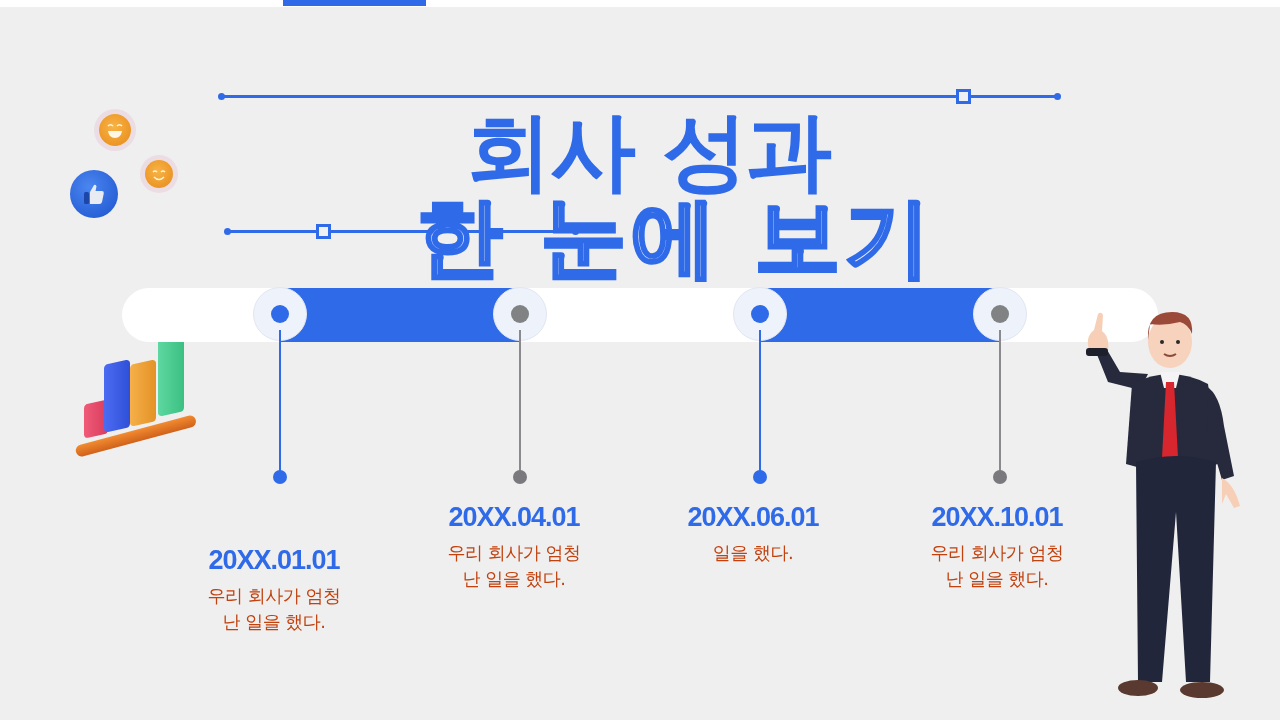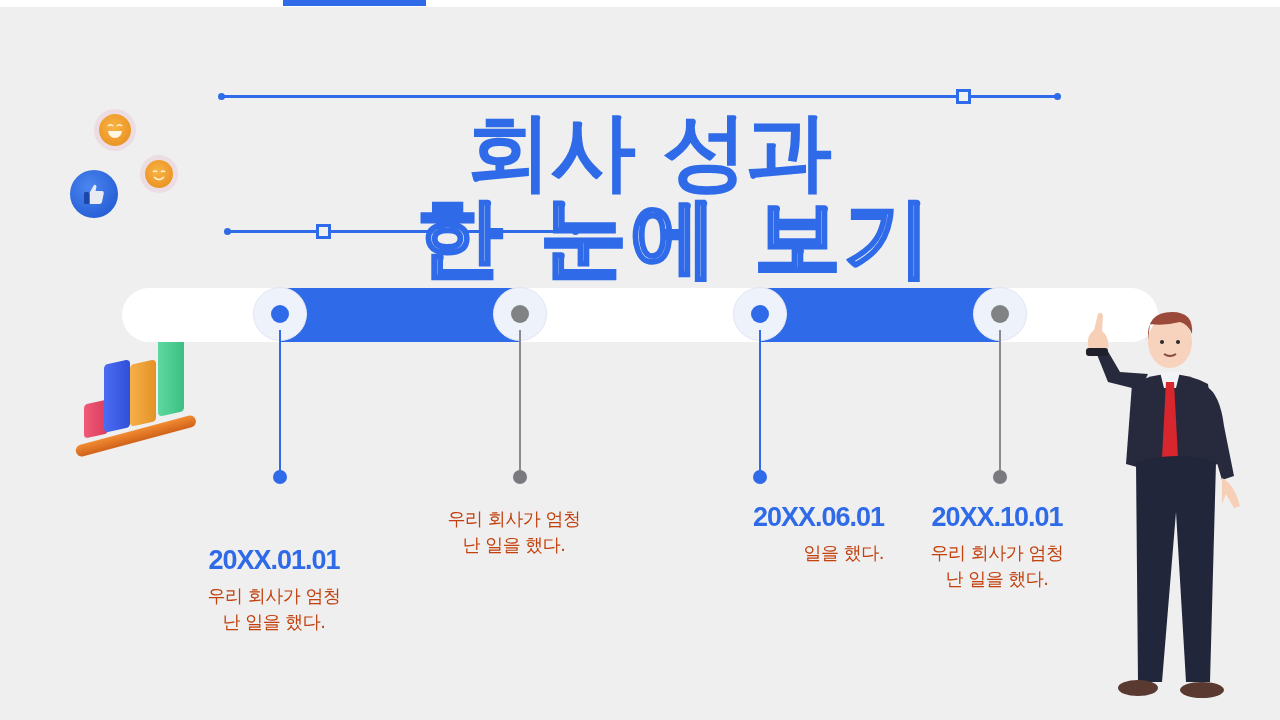--- a/index.html
+++ b/index.html
@@ -170,26 +170,27 @@
 <div class="endpoint" style="left:993px; background:#7a7a7e;"></div>
 
 <div class="milestone" style="left:174px;margin-top:43px;">
   <div class="date">20XX.01.01</div>
   <div class="desc">
     <div>우리 회사가 엄청</div>
     <div>난 일을 했다.</div>
   </div>
 </div>
 <div class="milestone" style="left:414px;">
+  <div class="date">20XX.04.01</div>
   <div class="desc">
     <div>우리 회사가 엄청</div>
     <div>난 일을 했다.</div>
   </div>
 </div>
-<div class="milestone" style="left:684px;text-align:right;">
+<div class="milestone" style="left:653px;">
   <div class="date">20XX.06.01</div>
   <div class="desc">
     <div>일을 했다.</div>
   </div>
 </div>
 <div class="milestone" style="left:897px;">
   <div class="date">20XX.10.01</div>
   <div class="desc">
     <div>우리 회사가 엄청</div>
     <div>난 일을 했다.</div>

